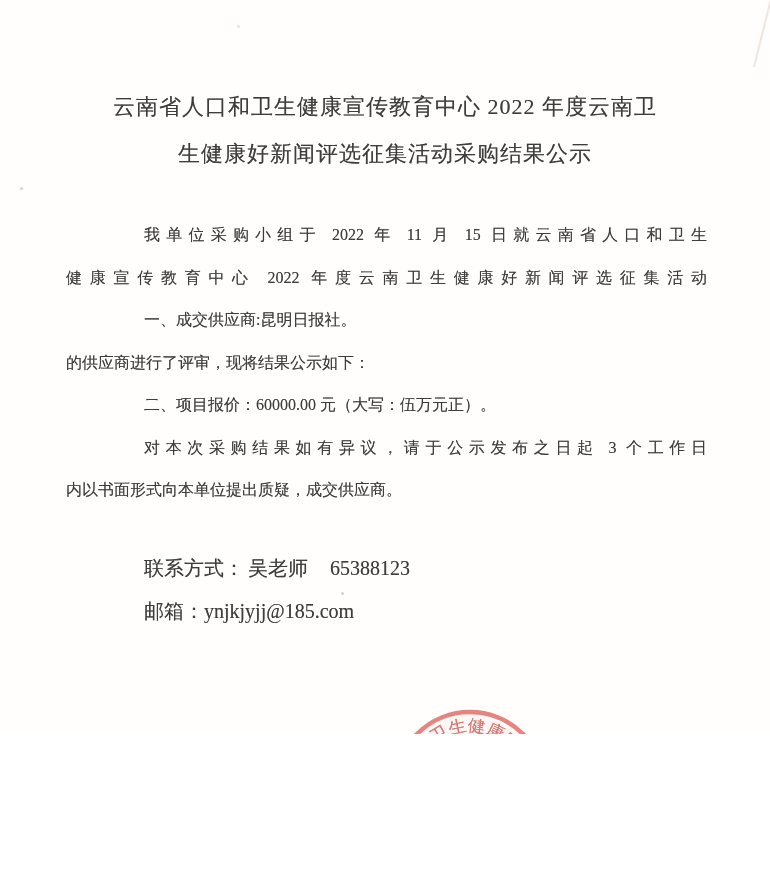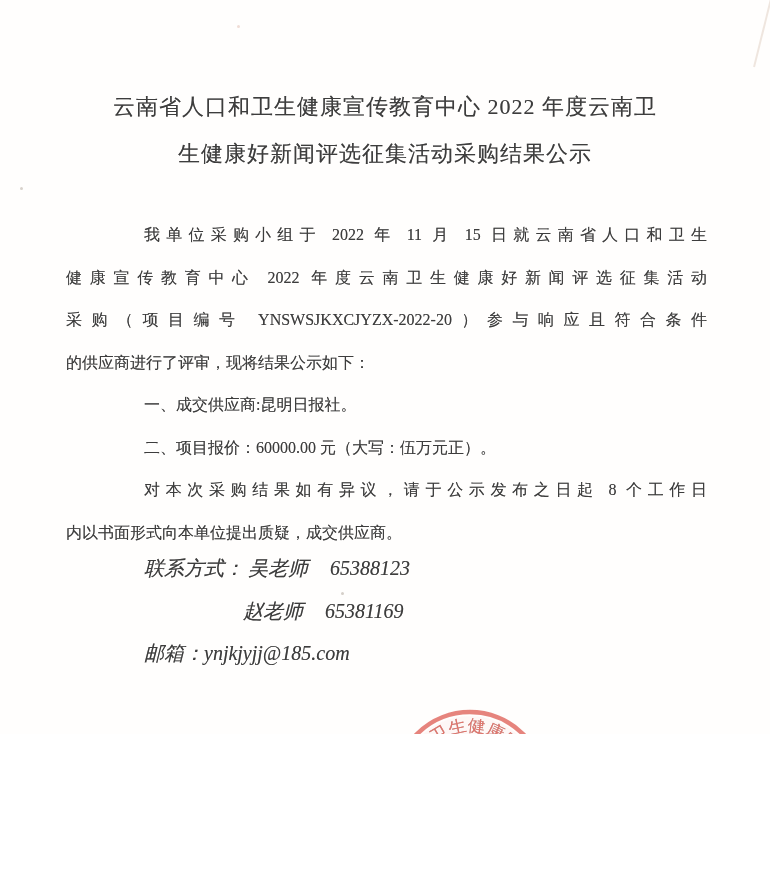--- a/index.html
+++ b/index.html
@@ -22,21 +22,20 @@
     letter-spacing:1px;white-space:nowrap;
   }
 
   .body-block{
     position:absolute;top:214px;left:66px;width:641px;
     font-size:16px;
   }
   .contact-block{
     position:absolute;top:547px;left:66px;width:641px;
     font-size:20px;
-    font-style:italic;
   }
   .ln{height:42.5px;line-height:42.5px;}
   .ind{text-indent:78px;}
   .ind2{text-indent:177px;}
   .just{text-align:justify;text-align-last:justify;}
   .phone{margin-left:22px;}
   .gap{margin-left:4px;}
 
   .sig-org{
     position:absolute;top:752px;left:298px;
@@ -77,34 +76,30 @@
   <div class="speck speck-c"></div>
 
   <div class="title">
     <div class="tline">云南省人口和卫生健康宣传教育中心 2022 年度云南卫</div>
     <div class="tline">生健康好新闻评选征集活动采购结果公示</div>
   </div>
 
   <div class="body-block">
     <div class="ln ind just">我单位采购小组于 2022 年 11 月 15 日就云南省人口和卫生</div>
     <div class="ln just">健康宣传教育中心 2022 年度云南卫生健康好新闻评选征集活动</div>
-    <div class="ln just">采购（项目编号 YNSWSJKXCJYZX-2022-20）参与响应且符合条件</div>
+    <div class="ln ind">一、成交供应商:昆明日报社。</div>
     <div class="ln">的供应商进行了评审，现将结果公示如下：</div>
-    <div class="ln ind">一、成交供应商:昆明日报社。</div>
     <div class="ln ind">二、项目报价：60000.00 元（大写：伍万元正）。</div>
-    <div class="ln ind just">对本次采购结果如有异议，请于公示发布之日起 8 个工作日</div>
+    <div class="ln ind just">对本次采购结果如有异议，请于公示发布之日起 3 个工作日</div>
     <div class="ln">内以书面形式向本单位提出质疑，成交供应商。</div>
   </div>
 
   <div class="contact-block">
     <div class="ln ind">
       <span>联系方式：</span><span class="gap">吴老师</span><span class="phone">65388123</span>
-    </div>
-    <div class="ln ind2">
-      <span>赵老师</span><span class="phone">65381169</span>
     </div>
     <div class="ln ind">
       <span>邮箱：</span><span>ynjkjyjj@185.com</span>
     </div>
   </div>
 
   <div class="sig-org">云南省人口和卫生健康宣传教育中心</div>
   <div class="sig-date">2022 年 11 月 16 日</div>
 
   <svg class="seal" viewBox="0 0 160 160" xmlns="http://www.w3.org/2000/svg">

